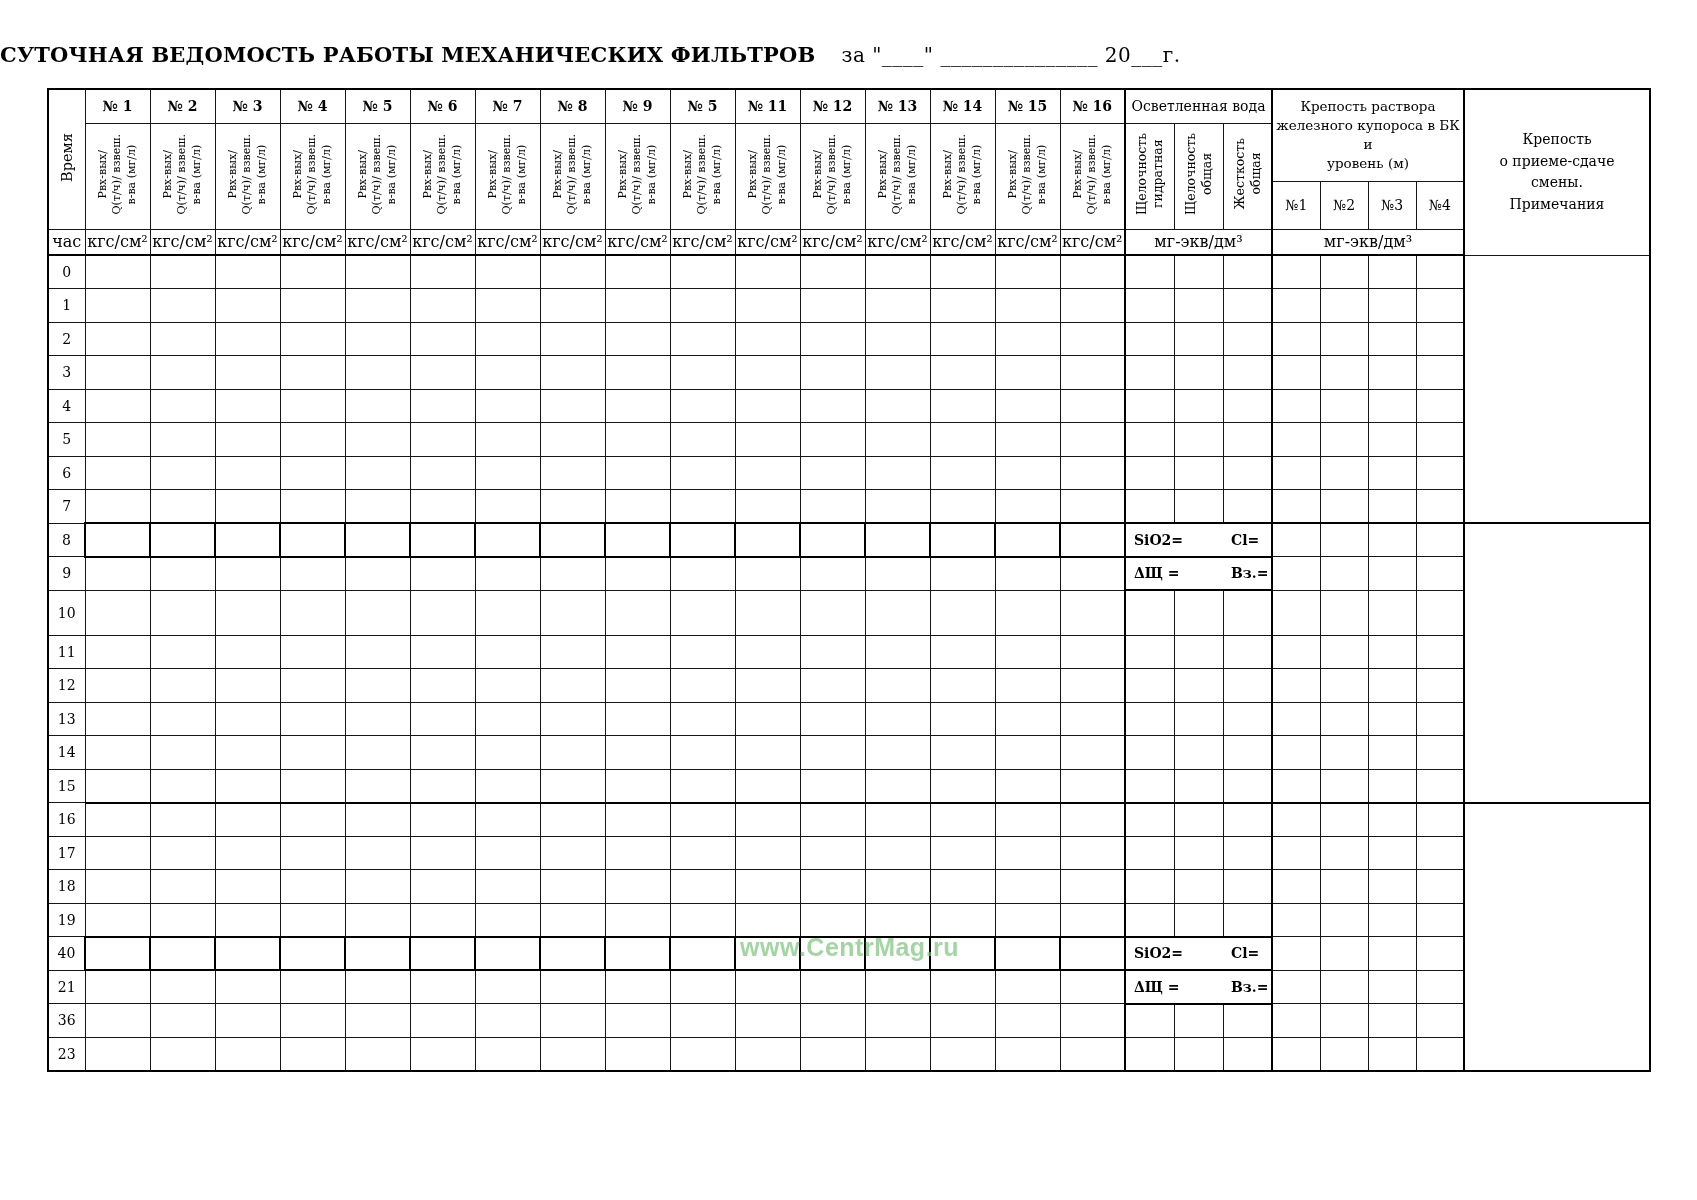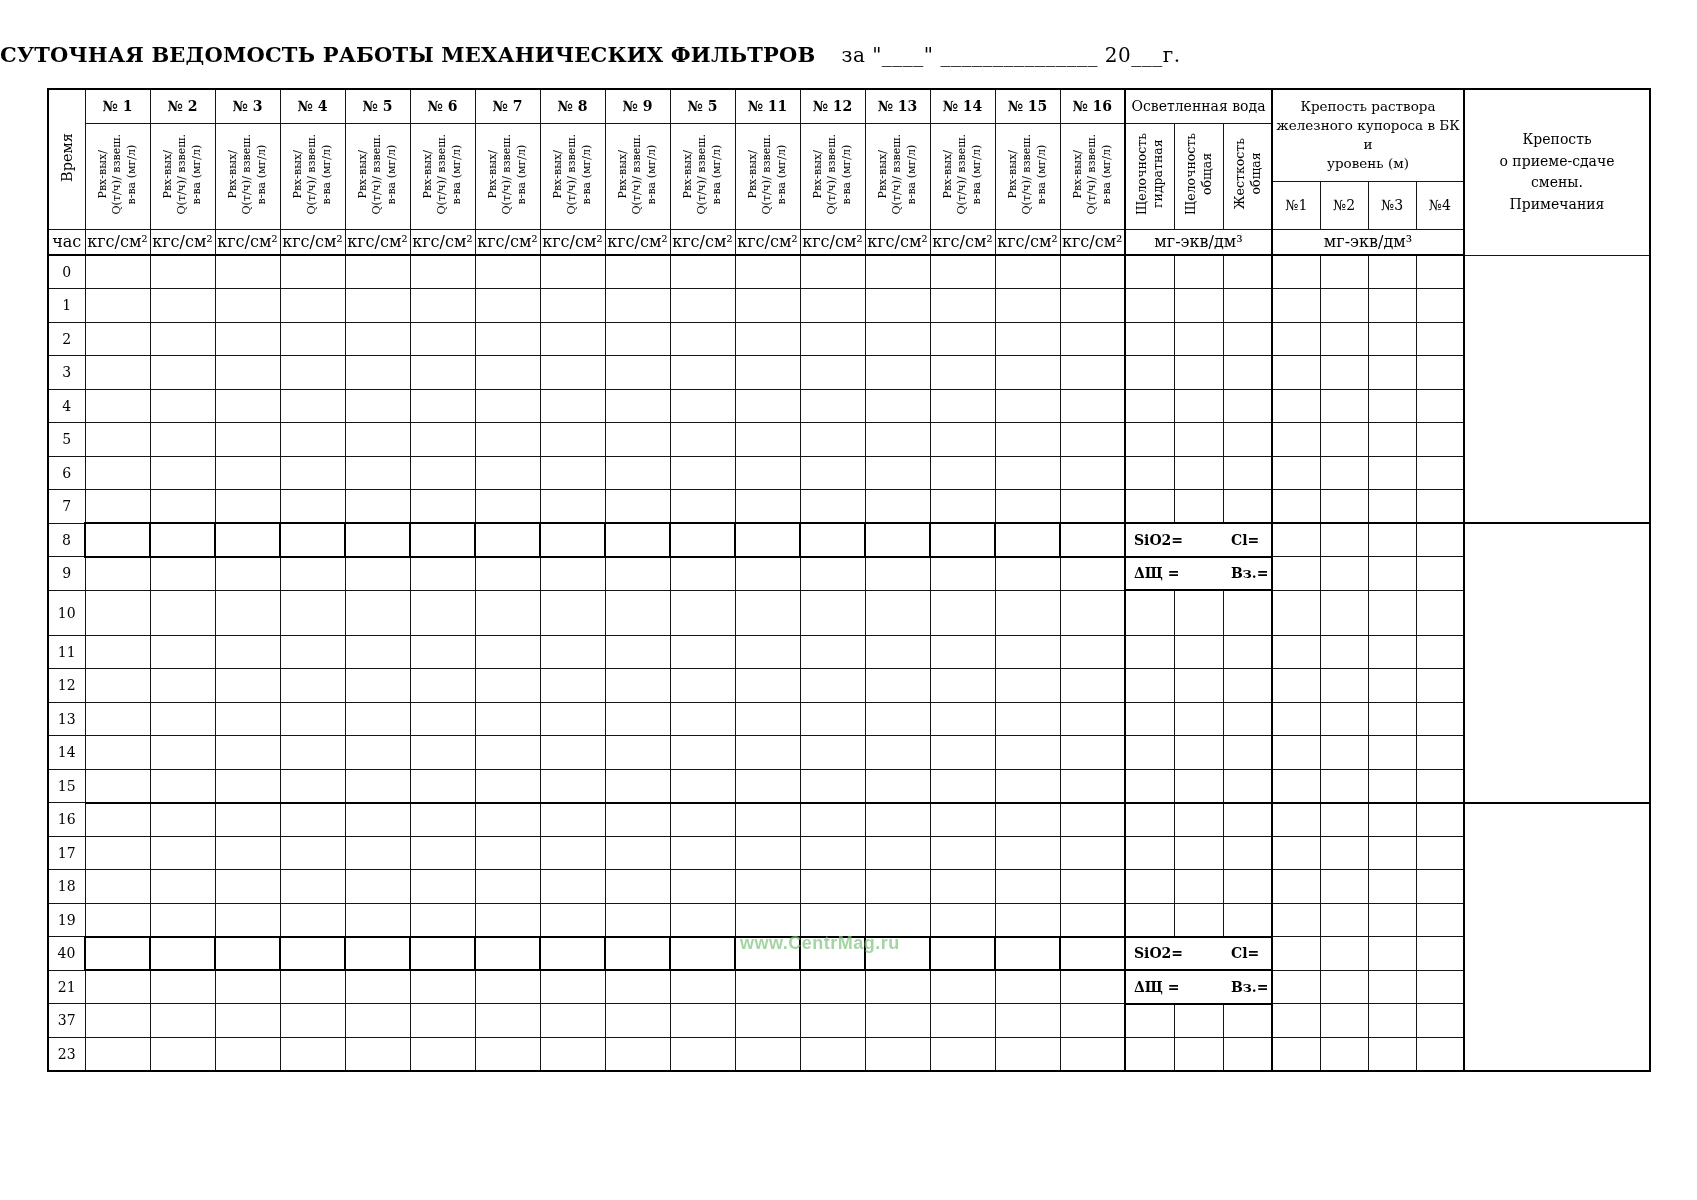--- a/index.html
+++ b/index.html
@@ -32,21 +32,21 @@
   .osv-title { font-size:14px; }
   .vit-title { font-size:13.5px; white-space:pre-line; line-height:1.4; }
   .vit-num { font-size:14px; }
   .notes-h { font-size:14px; white-space:pre-line; line-height:1.55; }
 
   .hour { font-size:14px; }
   .ann { text-align:left; padding-left:8px; font-weight:bold; font-size:14px; }
   .ann-a { display:inline-block; min-width:97px; }
 
   .watermark { position:absolute; left:740px; top:933px; font-family:"Liberation Sans","DejaVu Sans",sans-serif;
-               font-size:18px; font-weight:bold; letter-spacing:.5px; opacity:.7; }
+               font-size:25px; font-weight:bold; letter-spacing:.5px; opacity:.7; }
 </style>
 </head>
 <body>
 
 <div class="page">
 
   <div class="title-row">
     <span class="title-main">СУТОЧНАЯ ВЕДОМОСТЬ РАБОТЫ МЕХАНИЧЕСКИХ ФИЛЬТРОВ</span><span class="title-suffix">за "____" _______________ 20___г.</span>
   </div>
 
@@ -752,21 +752,21 @@
           <td></td>
           <td></td>
           <td></td>
           <td class="thick ann" colspan="3"><span class="ann-a">ΔЩ =</span><span>Вз.=</span></td>
           <td class="sec-l"></td>
           <td></td>
           <td></td>
           <td></td>
         </tr>
         <tr style="height: 33.5px;">
-          <td class="hour">37</td>
+          <td class="hour">36</td>
           <td></td>
           <td></td>
           <td></td>
           <td></td>
           <td></td>
           <td></td>
           <td></td>
           <td></td>
           <td></td>
           <td></td>

